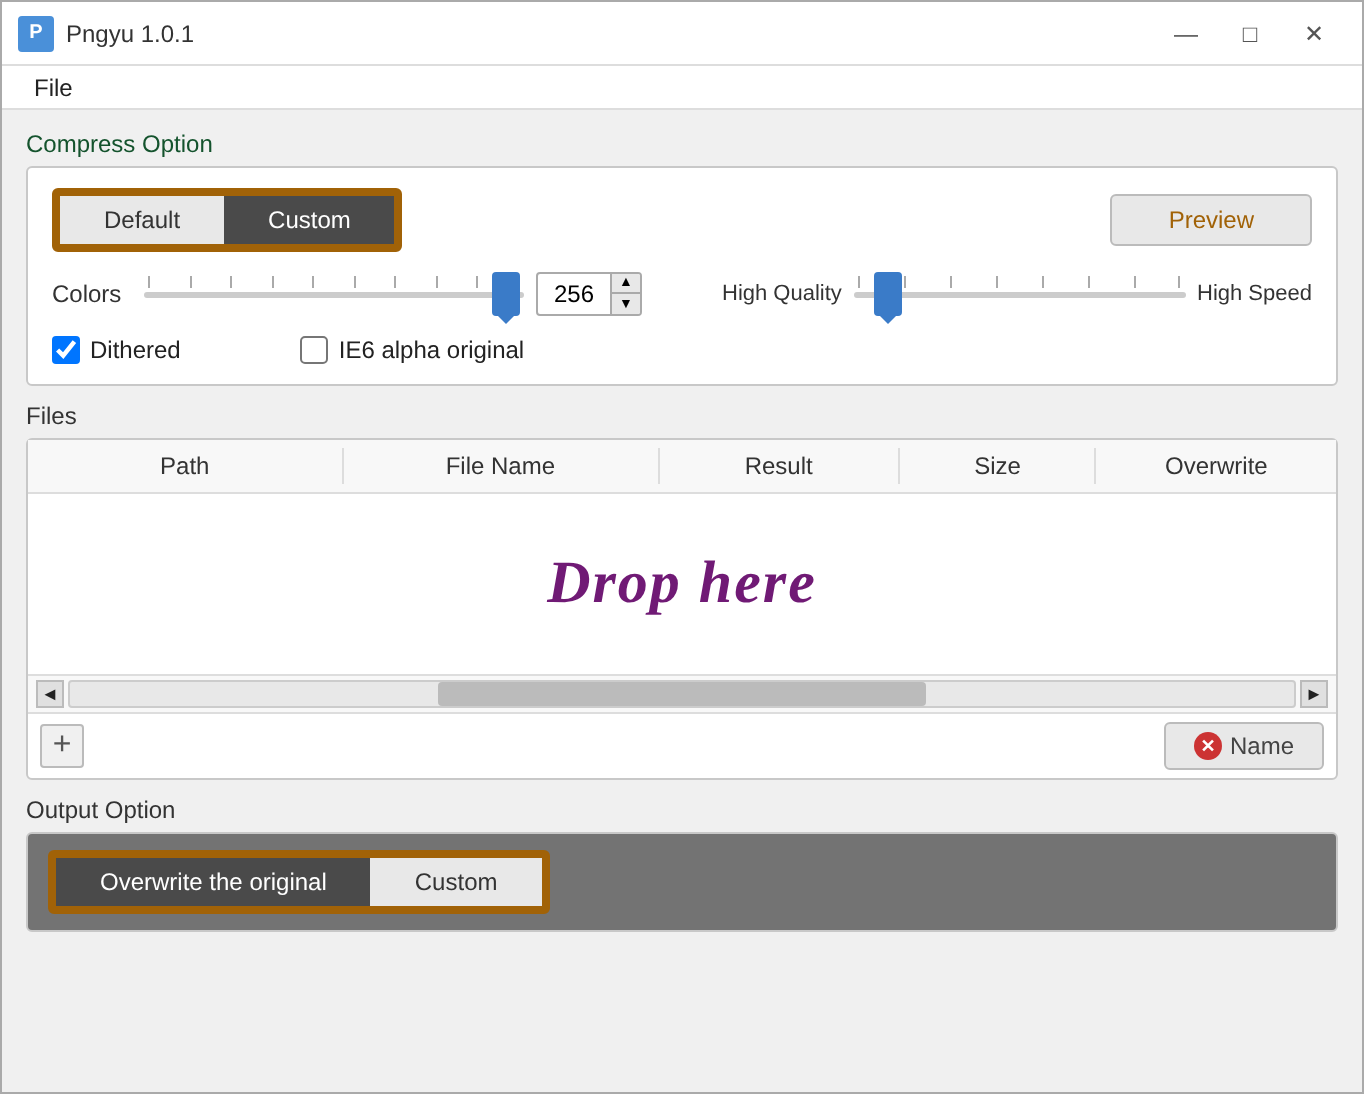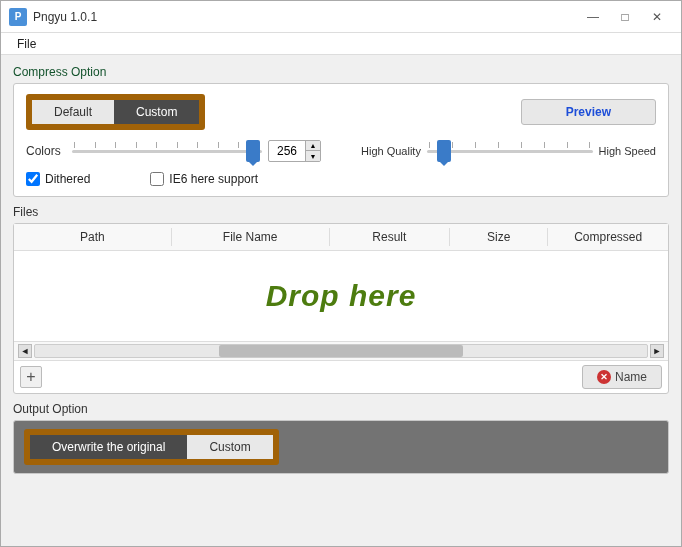--- a/index.html
+++ b/index.html
@@ -97,45 +97,44 @@
       padding: 10px 12px;
     }
     .compress-header {
       display: flex;
       align-items: center;
       justify-content: space-between;
       margin-bottom: 10px;
     }
     .tab-group {
       display: flex;
-      border: 6px solid #a16207;
+      border: 4px solid #a16207;
       border-radius: 3px;
       overflow: hidden;
     }
     .tab-btn {
       padding: 5px 22px;
       background: #e8e8e8;
       border: none;
       cursor: pointer;
       font-size: 12px;
       color: #333;
     }
     .tab-btn.active {
       background: #4a4a4a;
       color: white;
     }
     .preview-btn {
-      padding: 5px 44px;
+      padding: 5px 28px;
       background: #e8e8e8;
       border: 1px solid #bbb;
       border-radius: 3px;
       cursor: pointer;
       font-size: 12px;
-      color: #1d4ed8;
-      font-weight: bold;
+      color: #a16207;
     }
     .controls-row {
       display: flex;
       align-items: center;
       gap: 10px;
       margin-bottom: 10px;
     }
     .slider-group {
       display: flex;
       align-items: center;
@@ -269,23 +268,24 @@
       height: 90px;
       display: flex;
       align-items: center;
       justify-content: center;
       position: relative;
       overflow: hidden;
     }
     .drop-here-text {
       font-size: 30px;
       font-style: italic;
-      color: #4d7c0f;
+      color: #701a75;
       font-weight: bold;
       letter-spacing: 1px;
+      font-family: Liberation Serif, serif;
     }
     .scrollbar-row {
       display: flex;
       align-items: center;
       border-top: 1px solid #ddd;
       padding: 2px 4px;
       gap: 2px;
       background: #f8f8f8;
     }
     .scroll-arrow {
@@ -476,36 +476,36 @@
           </div>
         </div>
 
         <div class="checkboxes-row">
           <label class="checkbox-label">
             <input type="checkbox" checked="" style="">
             <span>Dithered</span>
           </label>
           <label class="checkbox-label">
             <input type="checkbox" style="">
-            <span>IE6 here support</span>
+            <span>IE6 alpha original</span>
           </label>
         </div>
       </div>
     </div>
 
     <div class="files-section">
       <div class="files-label">Files</div>
       <div class="files-panel">
 
         <div class="files-table-header">
           <div class="col-header col-path">Path</div>
           <div class="col-header col-filename">File Name</div>
           <div class="col-header col-result">Result</div>
           <div class="col-header col-size">Size</div>
-          <div class="col-header col-compressed">Compressed</div>
+          <div class="col-header col-compressed">Overwrite</div>
         </div>
 
         <div class="files-body">
           <span class="drop-here-text">Drop here</span>
         </div>
 
         <div class="scrollbar-row">
           <div class="scroll-arrow">◄</div>
           <div class="scroll-track">
             <div class="scroll-thumb"></div>

